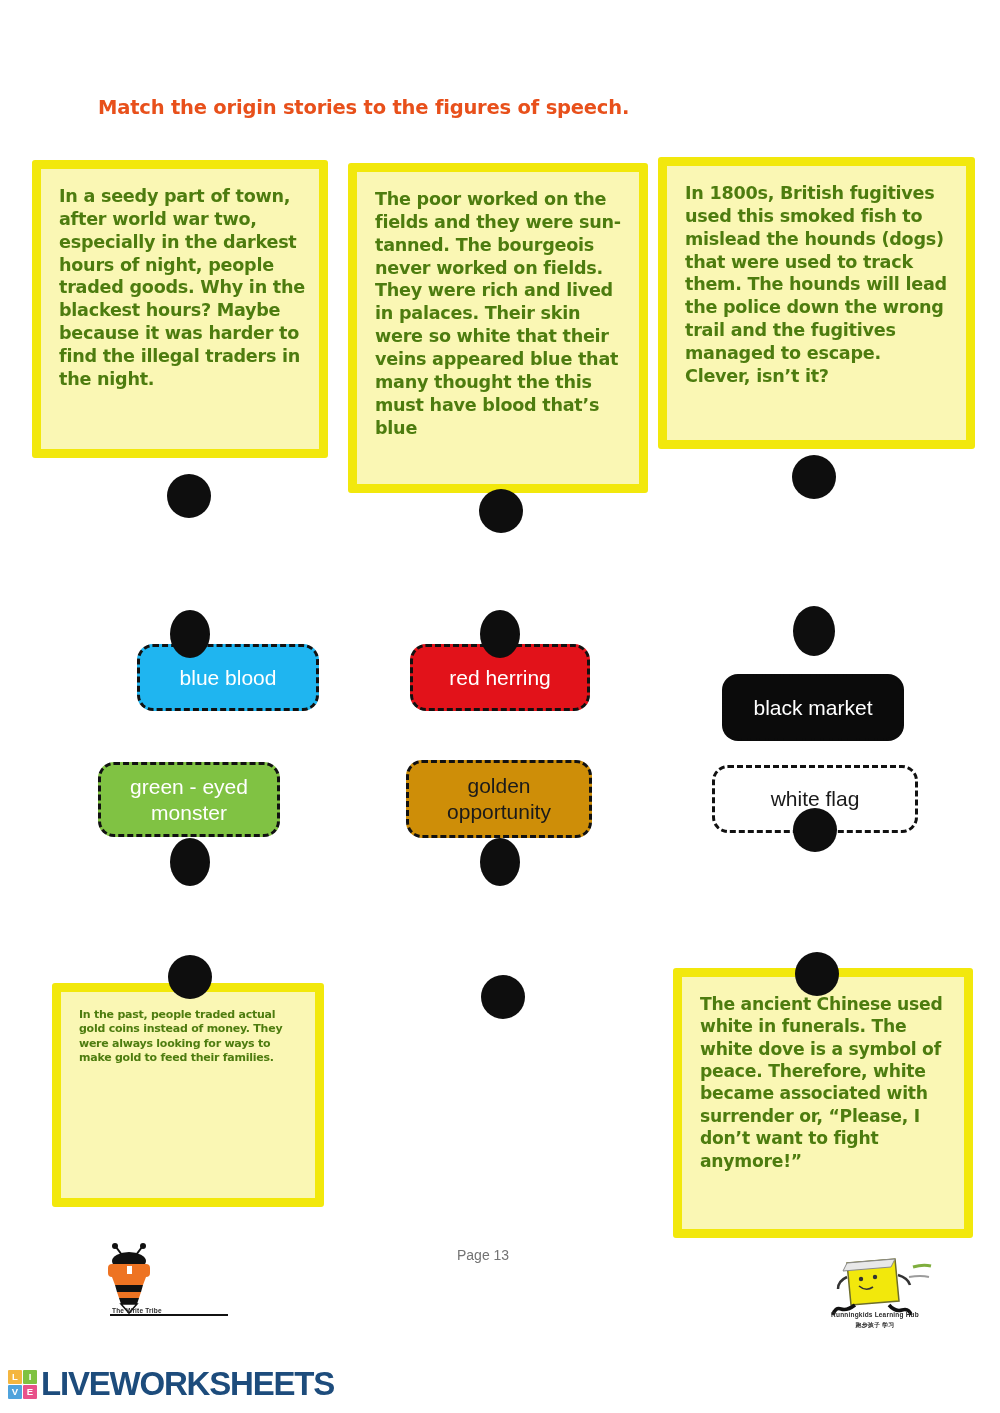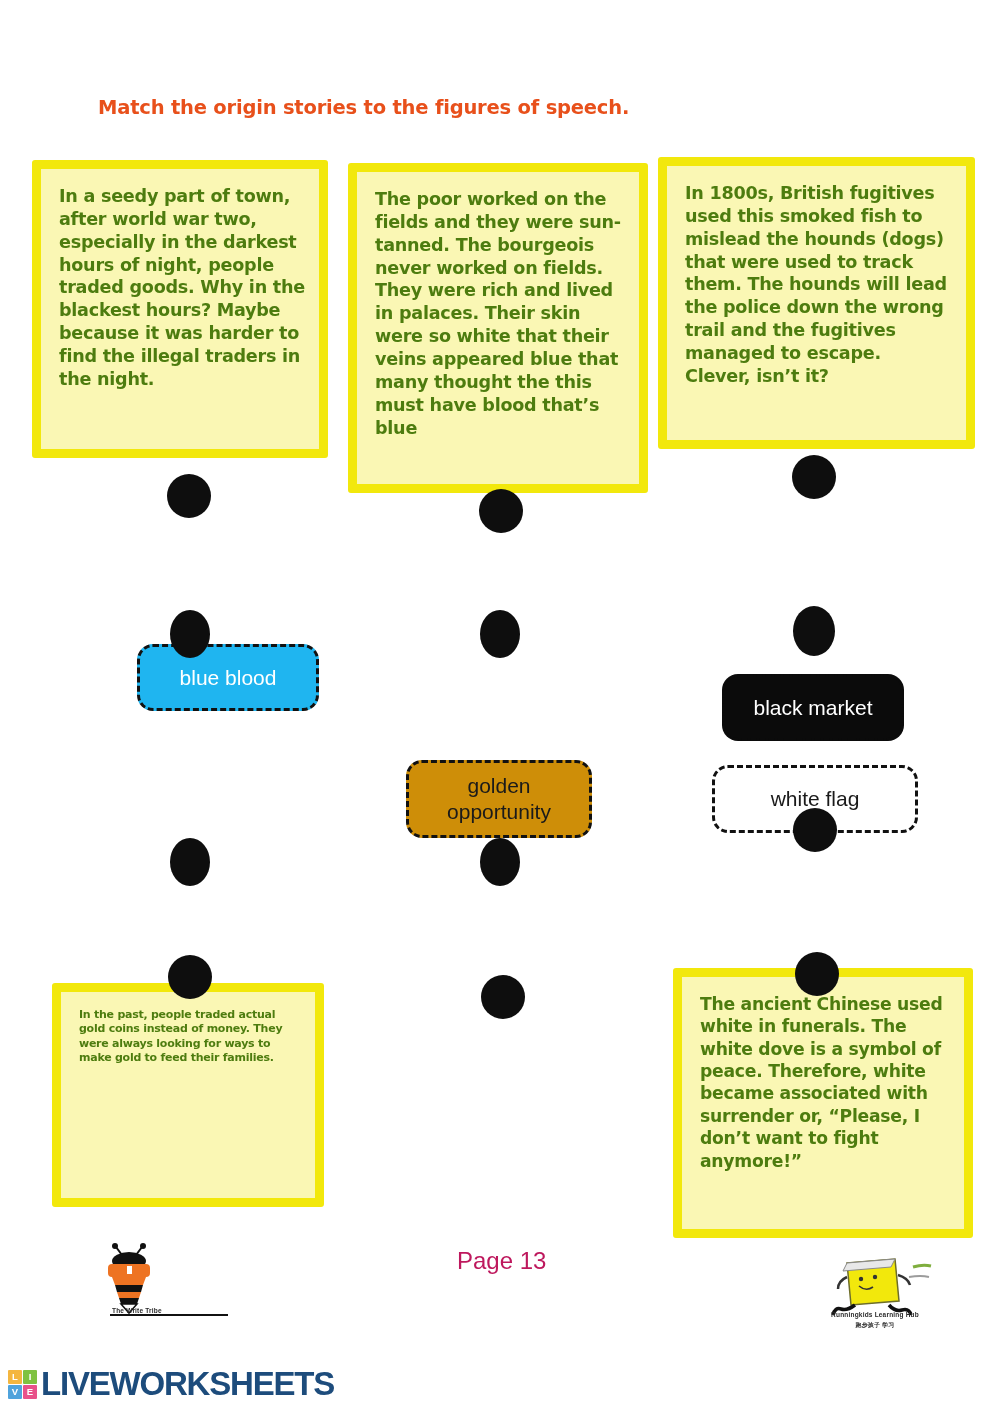--- a/index.html
+++ b/index.html
@@ -80,22 +80,22 @@
     background: #0E0E0E;
     border-radius: 50%;
     z-index: 5;
   }
 
   
   .page-num {
     position: absolute;
     left: 457px;
     top: 1247px;
-    font-size: 24px;
-    color: #be185d;
+    font-size: 14px;
+    color: #737373;
     font-family: "Liberation Sans", sans-serif;
   }
 
   .logo-left {
     position: absolute;
     left: 96px;
     top: 1243px;
     width: 170px;
     height: 85px;
   }
@@ -173,26 +173,33 @@
   <div class="dot" style="left:167px; top:474px; width:44px; height:44px;"></div>
   <div class="dot" style="left:479px; top:489px; width:44px; height:44px;"></div>
   <div class="dot" style="left:792px; top:455px; width:44px; height:44px;"></div>
 
   <div class="dot" style="left:170px; top:610px; width:40px; height:48px;"></div>
   <div class="chip" style="left:98px; top:644px; width:182px; height:67px; background:#1FB5F0;margin-left:39px;">
     <span>blue blood</span>
   </div>
 
   <div class="dot" style="left:480px; top:610px; width:40px; height:48px;"></div>
+  <div class="chip" style="left:410px; top:644px; width:180px; height:67px; background:#E2121A;">
+    <span>red herring</span>
+  </div>
 
   <div class="dot" style="left:793px; top:606px; width:42px; height:50px;"></div>
   <div class="chip" style="left:722px; top:674px; width:182px; height:67px; background:#0B0B0B; border-color:#0B0B0B;">
     <span>black market</span>
   </div>
 
+  <div class="chip" style="left:98px; top:762px; width:182px; height:75px; background:#80C243; flex-direction:column;">
+    <span>green - eyed</span>
+    <span>monster</span>
+  </div>
   <div class="dot" style="left:170px; top:838px; width:40px; height:48px;"></div>
 
   <div class="chip dark-text" style="left:406px; top:760px; width:186px; height:78px; background:#CE8E08; flex-direction:column;">
     <span>golden</span>
     <span>opportunity</span>
   </div>
   <div class="dot" style="left:480px; top:838px; width:40px; height:48px;"></div>
 
   <div class="chip dark-text" style="left:712px; top:765px; width:206px; height:68px; background:#ffffff;">
     <span>white flag</span>

